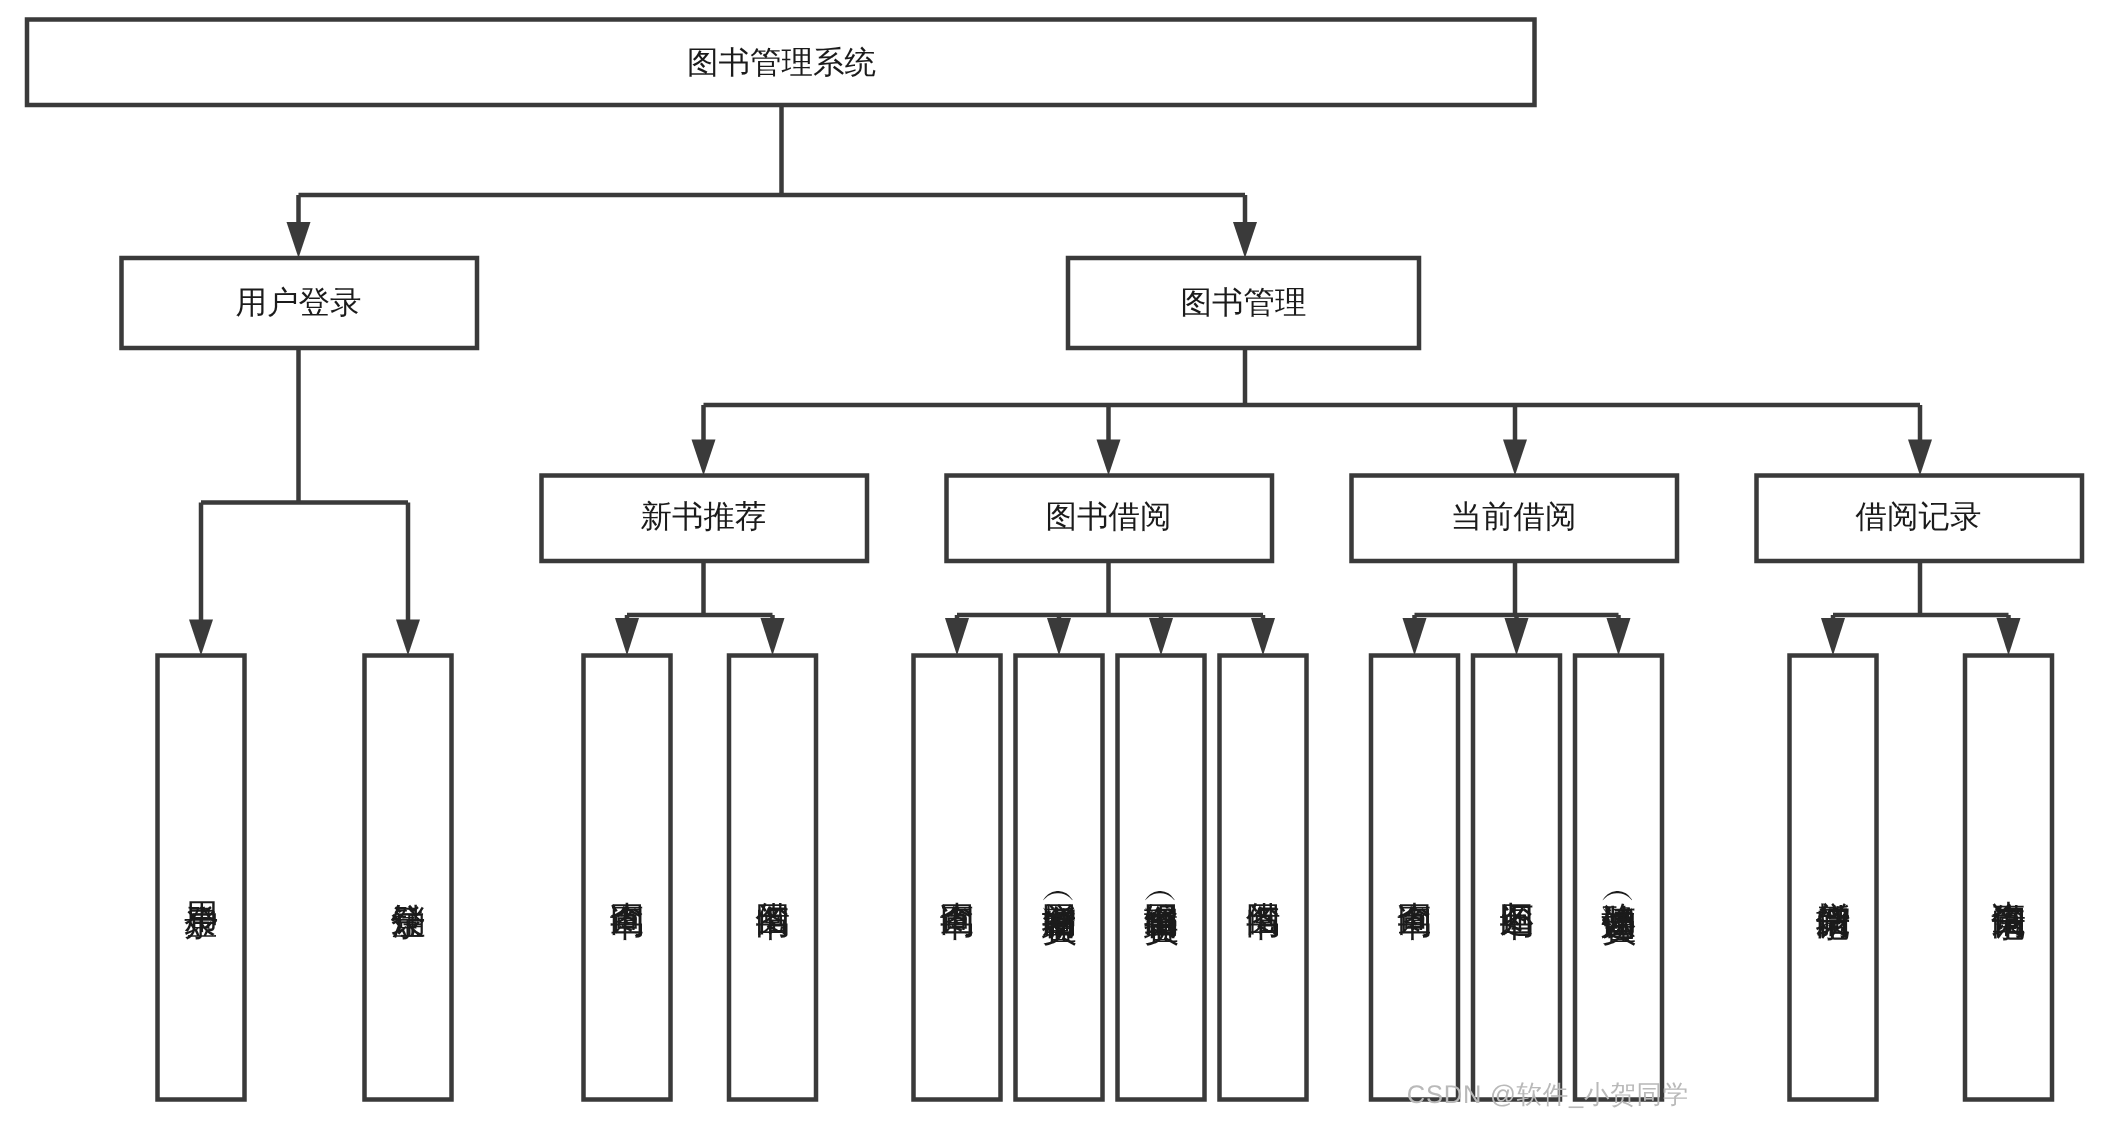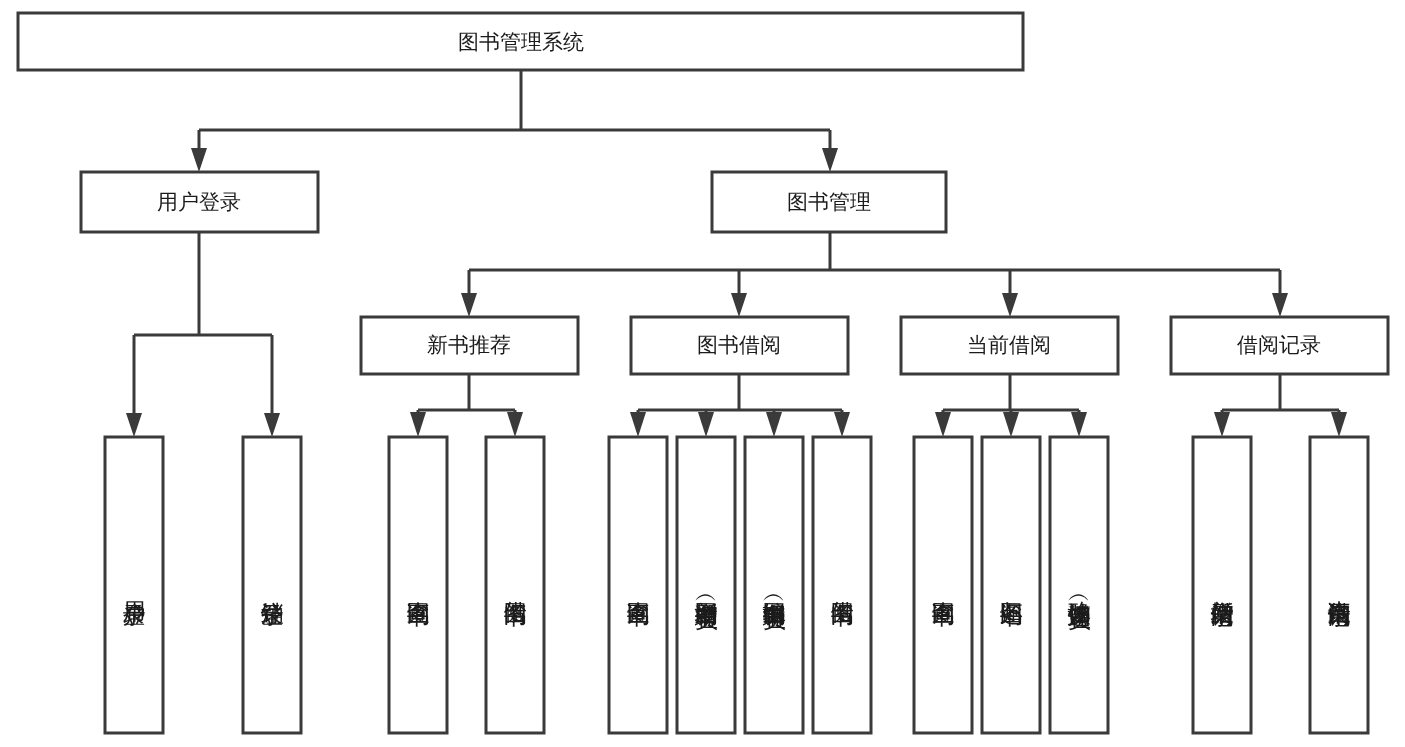--- a/index.html
+++ b/index.html
@@ -188,14 +188,15 @@
   <div class="vlabel-wrap" style="left: 609px; top: 437px; width: 58px; height: 296px; align-items: center;">查询图书</div>
   <div class="vlabel-wrap" style="left: 677px; top: 441px; width: 58px; height: 292px; align-items: center;">新增图书（管理员）</div>
   <div class="vlabel-wrap" style="left: 745px; top: 441px; width: 58px; height: 292px; align-items: center;">编辑图书（管理员）</div>
   <div class="vlabel-wrap" style="left: 813px; top: 437px; width: 58px; height: 296px; align-items: center;">借阅图书</div>
   <div class="vlabel-wrap" style="left: 914px; top: 437px; width: 58px; height: 296px; align-items: center;">查询图书</div>
   <div class="vlabel-wrap" style="left: 982px; top: 437px; width: 58px; height: 296px; align-items: center;">归还图书</div>
   <div class="vlabel-wrap" style="left: 1050px; top: 441px; width: 58px; height: 292px; align-items: center;">确认归还（管理员）</div>
   <div class="vlabel-wrap" style="left: 1193px; top: 437px; width: 58px; height: 296px; align-items: center;">新增借阅记录</div>
   <div class="vlabel-wrap" style="left: 1310px; top: 437px; width: 58px; height: 296px; align-items: center;">查询借阅记录</div>
 
+  <div class="watermark">CSDN @软件_小贺同学</div>
 
 </div>
 
 </body></html>

